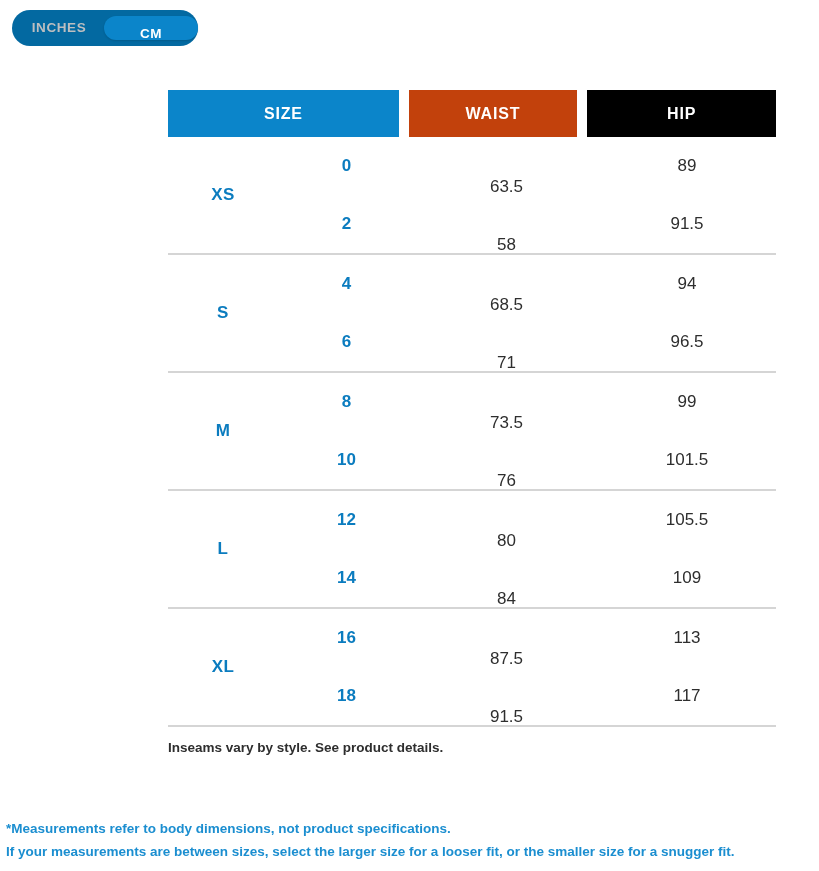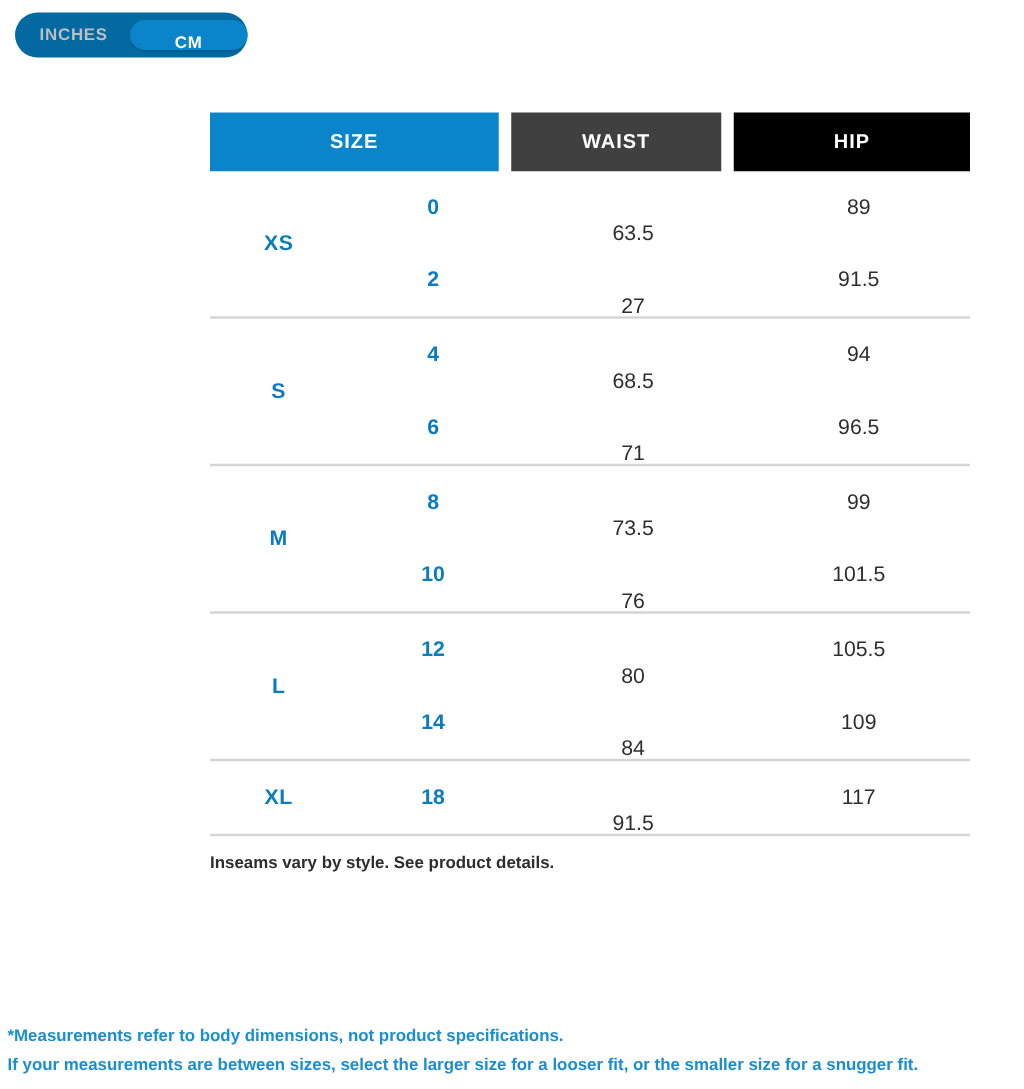--- a/index.html
+++ b/index.html
@@ -74,21 +74,21 @@
     font-weight: bold;
     letter-spacing: 0.8px;
     box-sizing: border-box;
   }
   .th-size {
     width: 237px;
     background: #0b85ca;
   }
   .th-waist {
     width: 173px;
-    background: #404040;
+    background: #c2410c;
   }
   .th-hip {
     width: 194px;
     background: #000000;
   }
 
   .group {
     position: relative;
     border-bottom: 2px solid #d5d5d5;
   }
@@ -185,21 +185,21 @@
     <div class="group-label">XS</div>
     <div class="row">
       <div class="cell cell-spacer"></div>
       <div class="cell cell-size">0</div>
       <div class="cell cell-waist">63.5</div>
       <div class="cell cell-hip">89</div>
     </div>
     <div class="row">
       <div class="cell cell-spacer"></div>
       <div class="cell cell-size">2</div>
-      <div class="cell cell-waist">27</div>
+      <div class="cell cell-waist">58</div>
       <div class="cell cell-hip">91.5</div>
     </div>
   </div>
 
   <div class="group">
     <div class="group-label">S</div>
     <div class="row">
       <div class="cell cell-spacer"></div>
       <div class="cell cell-size">4</div>
       <div class="cell cell-waist">68.5</div>
@@ -240,20 +240,26 @@
     <div class="row">
       <div class="cell cell-spacer"></div>
       <div class="cell cell-size">14</div>
       <div class="cell cell-waist">84</div>
       <div class="cell cell-hip">109</div>
     </div>
   </div>
 
   <div class="group">
     <div class="group-label">XL</div>
+    <div class="row">
+      <div class="cell cell-spacer"></div>
+      <div class="cell cell-size">16</div>
+      <div class="cell cell-waist">87.5</div>
+      <div class="cell cell-hip">113</div>
+    </div>
     <div class="row">
       <div class="cell cell-spacer"></div>
       <div class="cell cell-size">18</div>
       <div class="cell cell-waist">91.5</div>
       <div class="cell cell-hip">117</div>
     </div>
   </div>
 
   <div class="table-note">Inseams vary by style. See product details.</div>
 </div>

